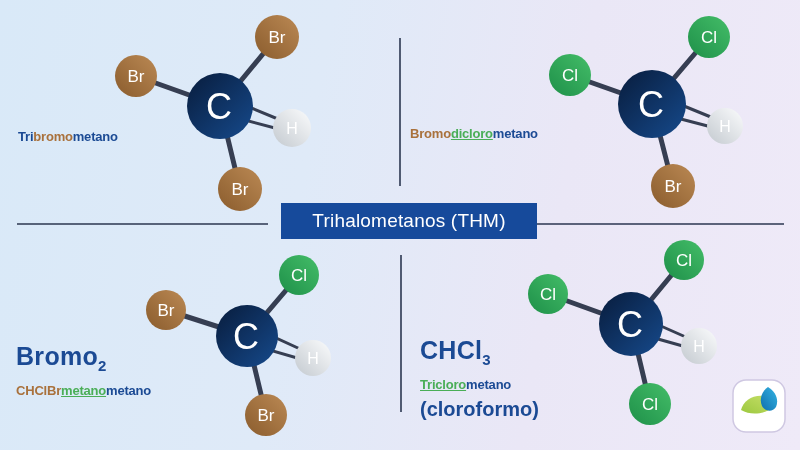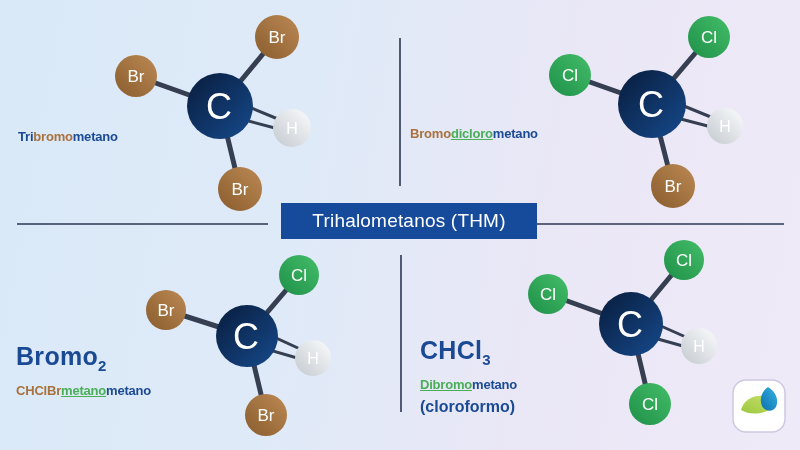--- a/index.html
+++ b/index.html
@@ -12,21 +12,21 @@
   .bond{stroke:#363e52;stroke-width:5;stroke-linecap:round;}
   .wedge{stroke:#363e52;stroke-width:3;stroke-linecap:round;}
   .divider{stroke:#2b3650;stroke-width:1.6;}
   .atom-label{fill:#ffffff;font-family:"Liberation Sans",sans-serif;font-size:17px;font-weight:400;text-anchor:middle;}
   .atom-label-c{fill:#ffffff;font-family:"Liberation Sans",sans-serif;font-size:36px;font-weight:400;text-anchor:middle;}
   .atom-label-h{fill:#ffffff;font-family:"Liberation Sans",sans-serif;font-size:16px;font-weight:400;text-anchor:middle;}
   .qtext{position:absolute;}
   .formula{font-size:25px;font-weight:700;color:#1b4a94;letter-spacing:.3px;}
   .formula sub{font-size:15px;}
   .cname{font-size:13px;font-weight:700;margin-top:9px;letter-spacing:-.2px;}
-  .altname{font-size:16px;font-weight:700;color:#1b4a94;margin-top:6px;}
+  .altname{font-size:20px;font-weight:700;color:#1b4a94;margin-top:6px;}
   .navy{color:#1b4a94;}
   .brown{color:#a9713c;}
   .green{color:#4aae57;text-decoration:underline;}
   .banner{
     position:absolute;left:281px;top:203px;width:256px;height:36px;
     background:#164a9b;display:flex;align-items:center;justify-content:center;
     color:#ffffff;font-size:19px;font-weight:500;letter-spacing:.2px;
   }
 </style>
 </head>
@@ -154,21 +154,21 @@
     <div class="cname"><span class="brown">Bromo</span><span class="green">dicloro</span><span class="navy">metano</span></div>
   </div>
 
   <div class="qtext" style="left:16px;top:342px">
     <div class="formula"><span>Bromo</span><sub>2</sub></div>
     <div class="cname"><span class="brown">CHClBr</span><span class="green">metano</span><span class="navy">metano</span></div>
   </div>
 
   <div class="qtext" style="left:420px;top:336px">
     <div class="formula"><span>CHCl</span><sub>3</sub></div>
-    <div class="cname"><span class="green">Dibromo</span><span class="navy">metano</span></div>
+    <div class="cname"><span class="green">Tricloro</span><span class="navy">metano</span></div>
     <div class="altname">(cloroformo)</div>
   </div>
 
   <div class="banner">
     <span>Trihalometanos (THM)</span>
   </div>
 
 </div>
 
 </body></html>

